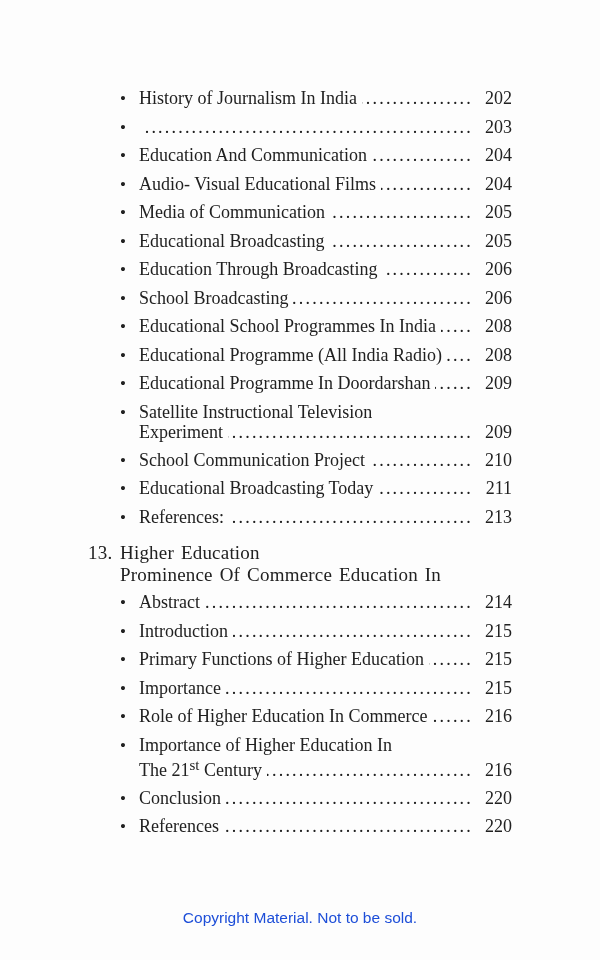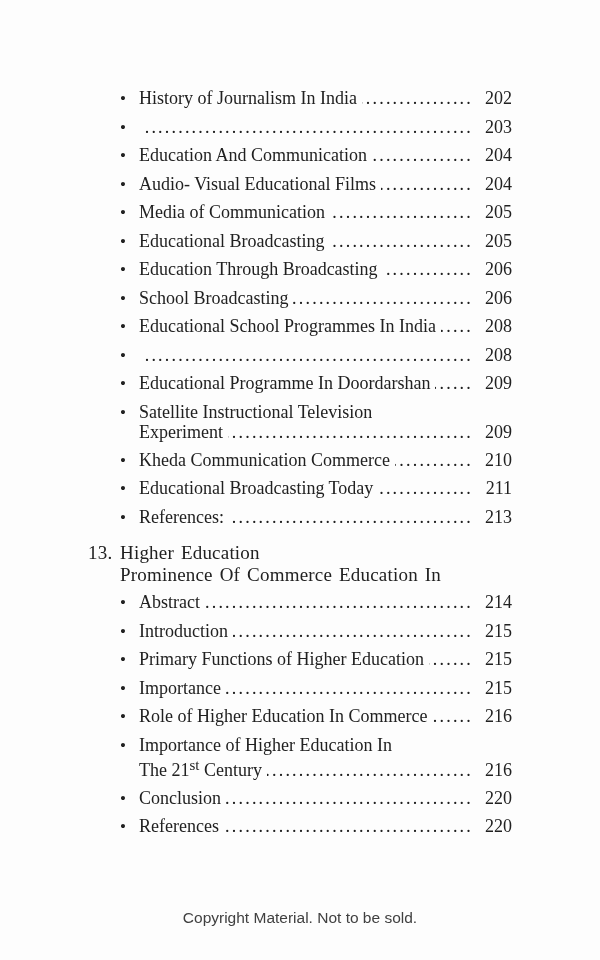--- a/index.html
+++ b/index.html
@@ -63,21 +63,21 @@
     line-height: 22px;
   }
   .ch-num { flex: none; width: 32px; }
   .footer {
     position: absolute;
     left: 0; right: 0;
     bottom: 33px;
     text-align: center;
     font-family: "Liberation Sans", "DejaVu Sans", sans-serif;
     font-size: 15.5px;
-    color: #404040;
+    color: #1d4ed8;
   }
 </style>
 </head>
 <body>
 
 <div class="page">
   <div class="toc">
 
     <div class="row">
       <span class="bullet">•</span>
@@ -127,20 +127,21 @@
       <span class="pg">206</span>
     </div>
     <div class="row">
       <span class="bullet">•</span>
       <span class="title">Educational School Programmes In India</span>
       <span class="leader"></span>
       <span class="pg">208</span>
     </div>
     <div class="row">
       <span class="bullet">•</span>
+      <span class="title">Educational Programme (All India Radio)</span>
       <span class="leader"></span>
       <span class="pg">208</span>
     </div>
     <div class="row">
       <span class="bullet">•</span>
       <span class="title">Educational Programme In Doordarshan</span>
       <span class="leader"></span>
       <span class="pg">209</span>
     </div>
 
@@ -150,21 +151,21 @@
         <div class="l1">Satellite Instructional Television</div>
         <div class="l2row">
           <span class="title">Experiment</span>
           <span class="leader"></span>
           <span class="pg">209</span>
         </div>
       </div>
     </div>
     <div class="row">
       <span class="bullet">•</span>
-      <span class="title">Kheda Communication Commerce</span>
+      <span class="title">School Communication Project</span>
       <span class="leader"></span>
       <span class="pg">210</span>
     </div>
     <div class="row">
       <span class="bullet">•</span>
       <span class="title">Educational Broadcasting Today</span>
       <span class="leader"></span>
       <span class="pg">211</span>
     </div>
     <div class="row">

